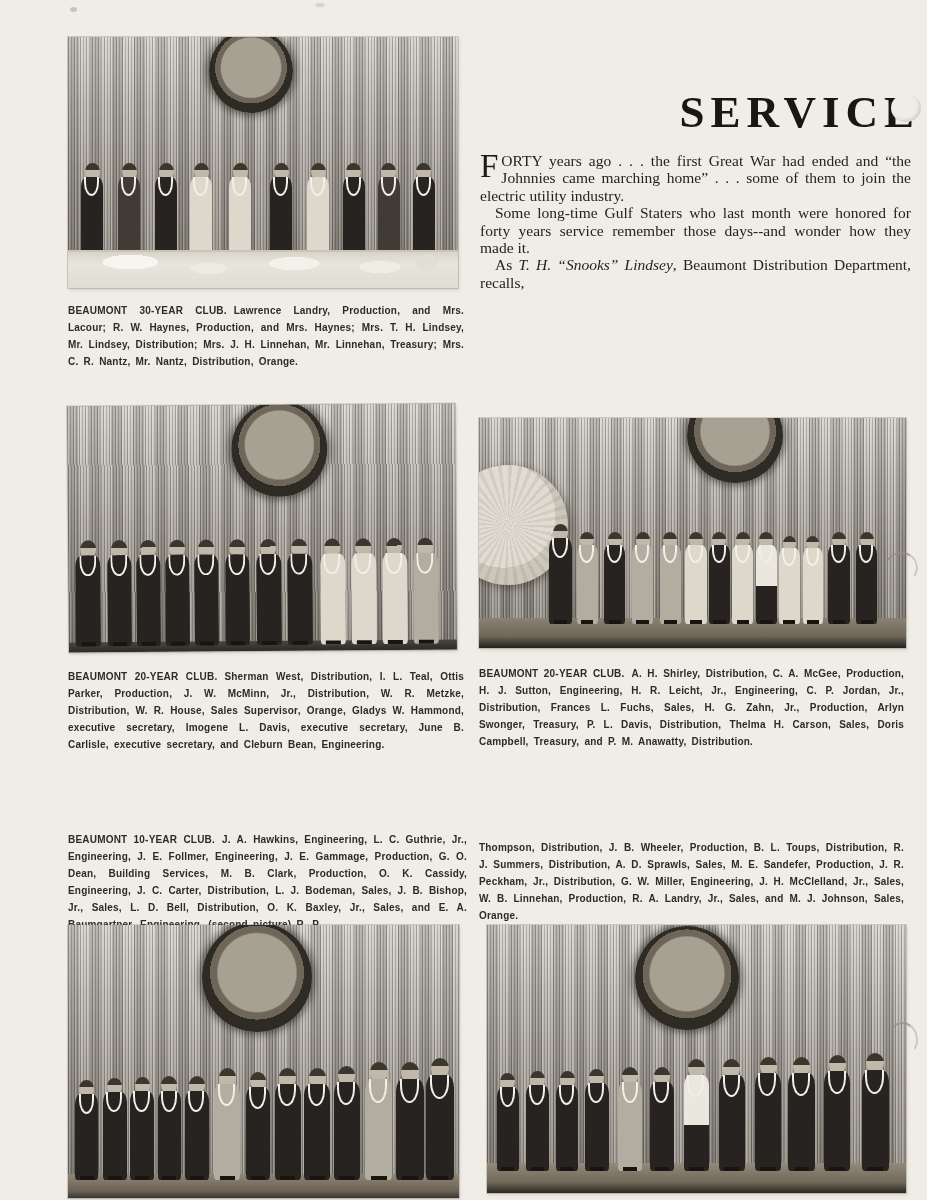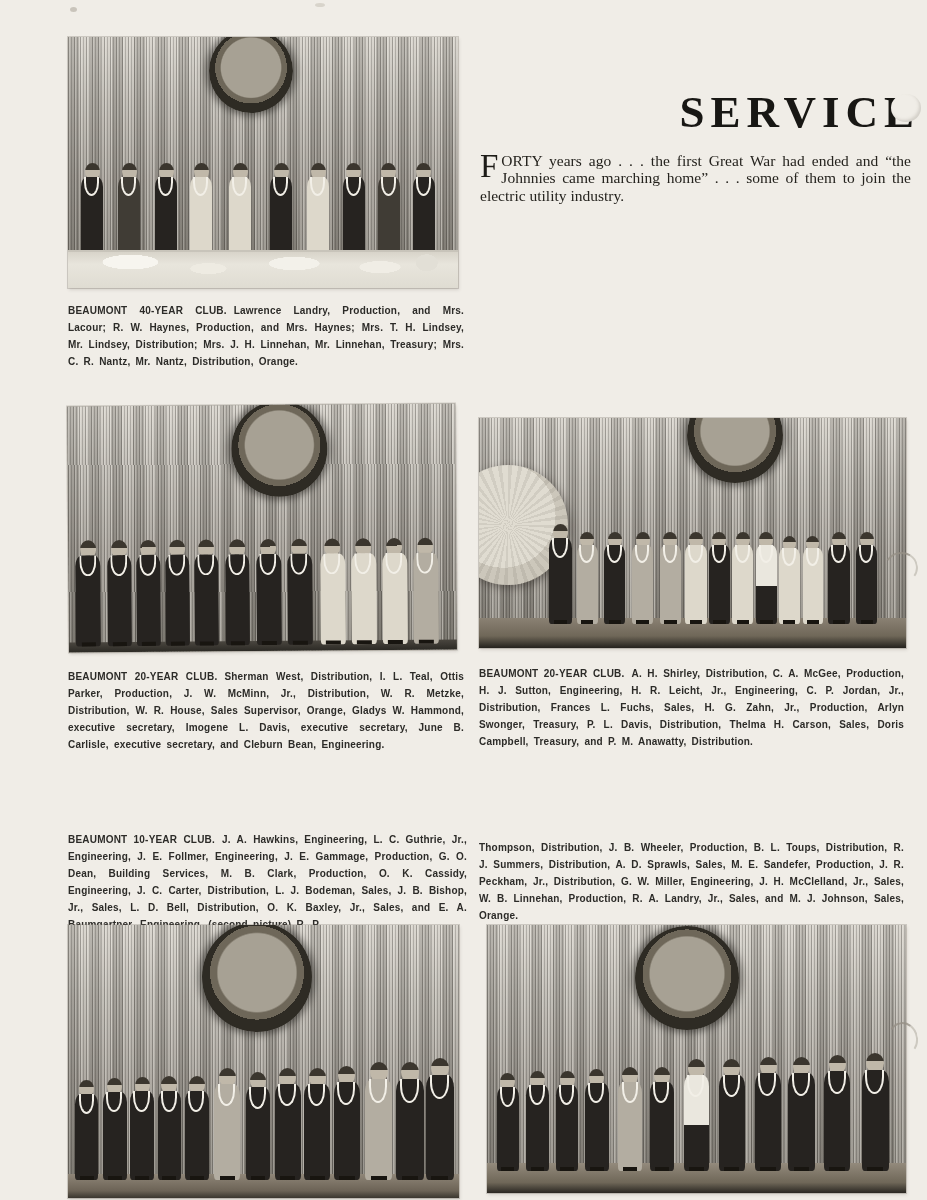--- a/index.html
+++ b/index.html
@@ -130,24 +130,26 @@
         <div class="p-feet"></div>
       </div>
       <div class="table" style="z-index: 5;"></div>
     </div>
 
   <div class="headline">SERVICE</div>
   <div class="blob"></div>
 
   <div class="article">
     <p class="lead"><span class="dropcap">F</span><span>ORTY years ago . . . the first Great War had ended and “the Johnnies came marching home” . . . some of them to join the electric utility industry.</span></p>
+    <p>Some long-time Gulf Staters who last month were honored for forty years service remember those days--and wonder how they made it.</p>
+    <p><span>As </span><span class="ital">T. H. “Snooks” Lindsey</span><span>, Beaumont Distribution Department, recalls,</span></p>
   </div>
 
   <p class="caption" style="left:68px;top:292px;width:396px;">
-    <span class="cap-lead">BEAUMONT 40-YEAR CLUB.</span><span>Lawrence Landry, Production, and Mrs. Lacour; R. W. Haynes, Production, and Mrs. Haynes; Mrs. T. H. Lindsey, Mr. Lindsey, Distribution; Mrs. J. H. Linnehan, Mr. Linnehan, Treasury; Mrs. C. R. Nantz, Mr. Nantz, Distribution, Orange.</span>
+    <span class="cap-lead">BEAUMONT 30-YEAR CLUB.</span><span>Lawrence Landry, Production, and Mrs. Lacour; R. W. Haynes, Production, and Mrs. Haynes; Mrs. T. H. Lindsey, Mr. Lindsey, Distribution; Mrs. J. H. Linnehan, Mr. Linnehan, Treasury; Mrs. C. R. Nantz, Mr. Nantz, Distribution, Orange.</span>
   </p>
 
   <div class="photo" id="photo30" style="left:68px;top:405px;width:388px;height:246px;transform:rotate(-0.45deg);" title="Beaumont 30-Year Club honorees wearing leis lined up before stage curtains beneath a wreath emblem">
       <div class="curtain"></div>
       <div class="cord" style="left: 210.848px; height: 2px;"></div>
       <div class="wreath" style="left: 163.848px; top: -4px; width: 96px; height: 96px;"></div>
       <div class="floor" style="height: 10px; background: linear-gradient(rgb(74, 70, 63), rgb(44, 42, 37));"></div>
       <div class="person" style="left: 1.5%; bottom: 6px; width: 28px; height: 106px; z-index: 3;">
         <div class="p-head" style="left: 6px; width: 16px; height: 18px;"></div>
         <div class="p-body" style="top: 15px; background: rgb(38, 35, 32);"></div>

